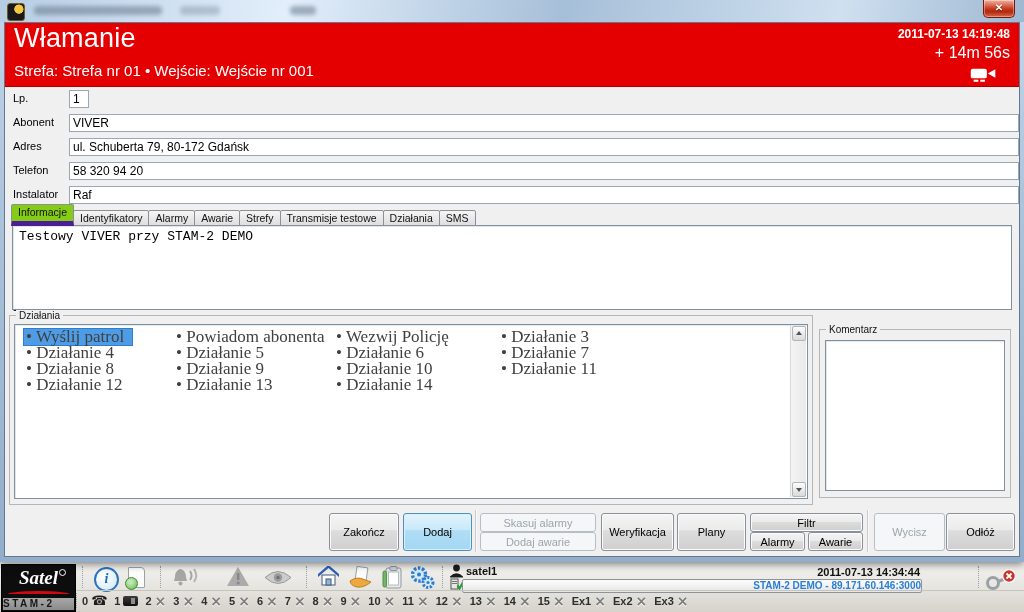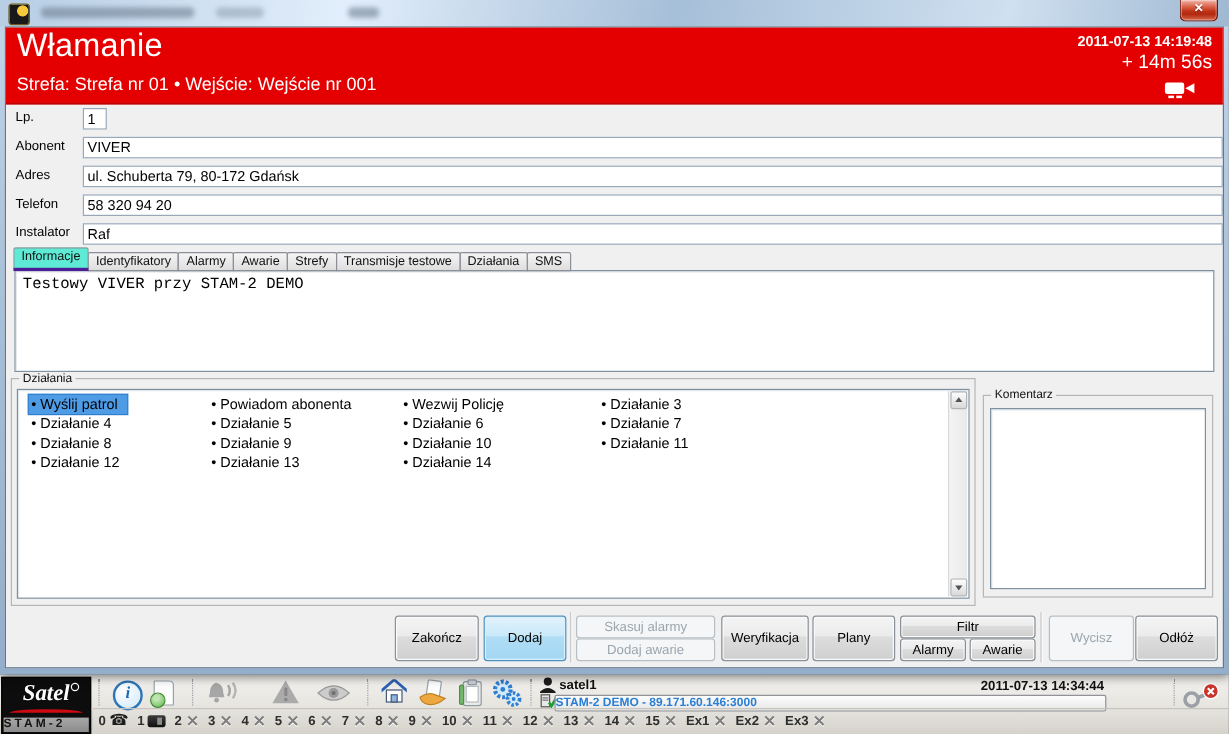--- a/index.html
+++ b/index.html
@@ -35,35 +35,35 @@
   .detail-row{position:relative;height:17px;margin-bottom:7px;}
   .detail-label{position:absolute;left:8px;top:2px;font-size:11px;color:#000;}
   .detail-value{position:absolute;left:64px;right:0;top:0;height:15px;background:#fff;
     border:1px solid #98a8b8;font-size:12px;padding:1px 3px 0 3px;line-height:14px;color:#000;white-space:nowrap;overflow:hidden;}
   .detail-row.narrow .detail-value{right:auto;width:12px;}
 
   
   .tabs{position:absolute;left:6px;top:186px;height:17px;display:flex;align-items:flex-end;z-index:4;}
   .tab{font-size:10.5px;padding:0 6px;height:14px;line-height:14px;margin-right:-1px;color:#111;
     background:linear-gradient(180deg,#f5f5f5,#dedede);border:1px solid #8c8f96;border-radius:2px 2px 0 0;white-space:nowrap;}
-  .tab.active{background:#5eead4;height:16px;line-height:15px;z-index:5;position:relative;border-bottom:3px solid #4c1d95;}
+  .tab.active{background:#84cc16;height:16px;line-height:15px;z-index:5;position:relative;border-bottom:5px solid #4c1d95;}
 
   .info-box{position:absolute;left:7px;right:7px;top:202px;height:77px;background:#fff;border:1px solid #7f919f;
     box-shadow:inset 1px 1px 0 #dfe6ec;font-family:"Liberation Mono",monospace;font-size:13px;color:#000;
     padding:3px 6px;z-index:3;}
   .splitter{position:absolute;left:7px;top:282px;font-size:7px;color:#222;letter-spacing:2px;line-height:7px;}
 
   
   .group{border:1px solid #b6b6b6;position:absolute;}
   .group-label{position:absolute;top:-6px;left:6px;background:#f0f0f0;font-size:10px;color:#111;padding:0 3px;line-height:11px;}
   .actions-group{left:4px;width:802px;top:292px;height:188px;}
   .actions-list{position:absolute;left:4px;right:4px;top:8px;bottom:5px;background:#fff;border:1px solid #7f919f;box-shadow:inset 1px 1px 0 #dfe6ec;}
   .actions-grid{position:absolute;left:9px;top:4px;right:22px;display:grid;
     grid-template-columns:150px 160px 165px auto;grid-auto-rows:16px;
-    font-family:Liberation Sans, sans-serif;font-size:12px;color:#000000;}
+    font-family:Liberation Serif, serif;font-size:17px;color:#404040;}
   .action-item{white-space:nowrap;line-height:16px;width:fit-content;padding:0 8px 0 2px;}
   .action-item::before{content:"• ";}
   .action-item.selected{background:#4f9ce6;box-shadow:0 0 0 1px #2f7ecb;}
   .vscroll{position:absolute;right:1px;top:1px;bottom:1px;width:15px;background:linear-gradient(90deg,#f4f4f4,#e9e9e9);border-left:1px solid #d9d9d9;}
   .sb-arrow{position:absolute;left:1px;width:12px;height:13px;background:linear-gradient(#fdfdfd,#d9d9d9);border:1px solid #b0b5ba;border-radius:2px;}
   .sb-arrow.up{top:0;} .sb-arrow.down{bottom:0;}
   .sb-arrow::after{content:"";position:absolute;left:3px;}
   .sb-arrow.up::after{top:4px;border-left:3px solid transparent;border-right:3px solid transparent;border-bottom:4px solid #4f5459;}
   .sb-arrow.down::after{top:5px;border-left:3px solid transparent;border-right:3px solid transparent;border-top:4px solid #4f5459;}
 
@@ -96,21 +96,21 @@
   .sb-ic{position:absolute;top:4px;}
   .ic-info{left:94px;width:21px;height:21px;border-radius:50%;border:2px solid #2e74b8;top:5px;
     background:radial-gradient(circle at 35% 30%,#ffffff,#cfe8fa);color:#1d6ab5;
     font-family:"Liberation Serif",serif;font-style:italic;font-weight:bold;font-size:14px;text-align:center;line-height:20px;}
   .ic-doc{left:128px;top:5px;width:15px;height:19px;background:#fdfdfd;border:1px solid #98a4ad;border-radius:1px 4px 1px 1px;}
   .ic-doc::after{content:"";position:absolute;left:-4px;bottom:-3px;width:11px;height:11px;border-radius:50%;
     background:radial-gradient(circle at 40% 35%,#bfe6b2 20%,#5fb34b);border:1px solid #3f8a30;}
   .ic-user{left:449px;top:2px;}
   .sb-username{position:absolute;left:466px;top:3px;font-size:11px;font-weight:bold;color:#111;}
   .sb-progress{position:absolute;left:462px;top:17px;width:458px;height:12px;border:1px solid #8f9398;border-radius:2px;
-    background:linear-gradient(#fdfdfd,#e6e6e6);color:#2a7fd4;font-size:10px;font-weight:bold;text-align:left;line-height:12px;overflow:hidden;}
+    background:linear-gradient(#fdfdfd,#e6e6e6);color:#2a7fd4;font-size:10px;font-weight:bold;text-align:right;line-height:12px;overflow:hidden;}
   .sb-clock{position:absolute;left:792px;top:4px;width:128px;text-align:right;font-size:11px;font-weight:bold;color:#111;}
   .ic-key{left:985px;top:6px;}
   .sb-hr{position:absolute;left:76px;right:0;top:28px;border-top:1px solid #c7c4bd;}
   .sb-slots{position:absolute;left:82px;top:30px;height:18px;display:flex;align-items:center;gap:7px;}
   .slot{display:flex;align-items:center;gap:3px;}
   .slot-num{font-size:11px;font-weight:bold;color:#2e2e2e;}
   .slot-icon{display:inline-block;font-family:"DejaVu Sans",sans-serif;}
   .slot-icon.x{color:#7d7d7d;font-weight:bold;font-size:14px;line-height:12px;text-shadow:0 1px 0 #fff;}
   .slot-icon.x::before{content:"×";}
   .slot-icon.phone{color:#1d1d1d;font-size:13px;line-height:12px;}

